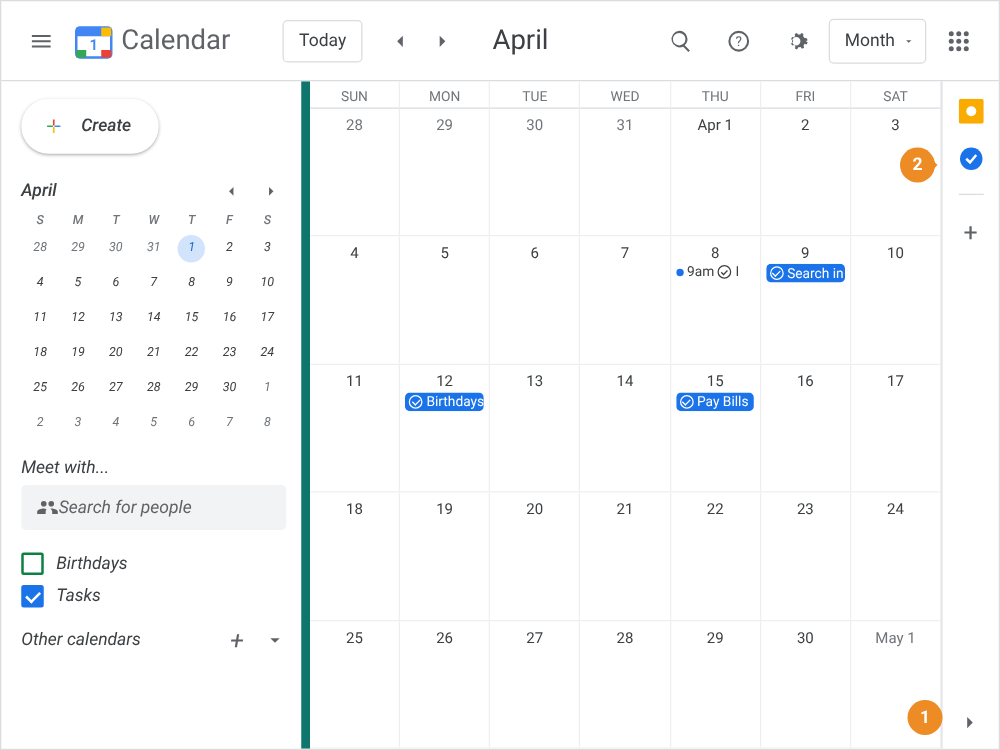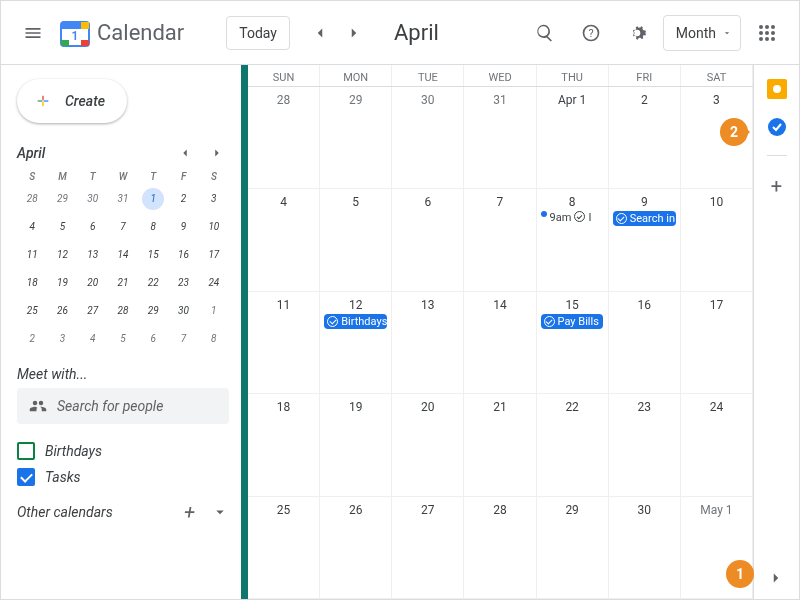--- a/index.html
+++ b/index.html
@@ -32,37 +32,37 @@
   .mini-title { font-size:14px; font-weight:500; color:#3c4043;}
   .mini-nav { display:flex; gap:8px;}
   .mini-nav-btn { width:24px; height:24px; display:flex; align-items:center; justify-content:center; cursor:pointer;}
   .mini-nav-btn svg{fill:#5f6368;}
   .mini-grid { display:grid; grid-template-columns:repeat(7,1fr); font-size:10px; color:#70757a; text-align:center; row-gap:6px; margin-bottom:16px;}
   .mini-dow { font-weight:500;}
   .mini-day { width:22px; height:22px; line-height:22px; border-radius:50%; margin:0 auto; color:#3c4043; cursor:pointer;}
   .mini-day.dim { color:#70757a;}
   .mini-day.today { background:#d2e3fc; color:#1967d2;}
   .section-head { font-size:14px; color:#3c4043; display:flex; align-items:center; justify-content:space-between; cursor:pointer; padding:6px 0;}
-  .search-people { background:#f1f3f4; border-radius:4px; height:36px; display:flex; align-items:center; gap:10px; padding:0 12px; margin:6px 0 14px; color:#5f6368; font-size:14px;}
+  .search-people { background:#f1f3f4; border-radius:4px; height:36px; display:flex; align-items:center; padding:0 12px; margin:6px 0 14px; color:#5f6368; font-size:14px;}
   .cal-list { margin-top:4px;}
   .cal-item { display:flex; align-items:center; gap:10px; padding:4px 0; font-size:14px; color:#3c4043;}
   .chk { width:18px; height:18px; border-radius:2px; border:2px solid; display:flex; align-items:center; justify-content:center;}
   .chk.checked { background:currentColor;}
   .chk.checked::after{content:"";width:9px;height:5px;border:2px solid #fff;border-top:none;border-right:none;transform:rotate(-45deg);margin-top:-2px;}
   .other-row { display:flex; align-items:center; gap:16px; margin-top:8px;}
   
   .main { flex:1; display:flex; flex-direction:column; border-left:7px solid #0f766e;}
   .dow-row { display:grid; grid-template-columns:repeat(7,1fr); border-bottom:1px solid #dadce0;}
   .dow-cell { text-align:center; font-size:11px; color:#70757a; padding:6px 0 2px; border-right:1px solid #efefef;}
   .weeks { flex:1; display:grid; grid-template-rows:repeat(5,1fr);}
   .week { display:grid; grid-template-columns:repeat(7,1fr); border-bottom:1px solid #efefef;}
   .day-cell { border-right:1px solid #efefef; padding:4px 4px 2px; position:relative; overflow:hidden;}
   .day-num { text-align:center; font-size:12px; color:#3c4043; margin-top:2px;}
   .day-num.dim { color:#70757a;}
-  .evt { font-size:11px; margin-top:2px; display:flex; gap:3px; white-space:nowrap; overflow:hidden;}
+  .evt { font-size:11px; margin-top:2px; display:flex; align-items:center; gap:3px; white-space:nowrap; overflow:hidden;}
   .chip { background:#1a73e8; color:#fff; border-radius:4px; padding:1px 4px 1px 3px; display:inline-flex; align-items:center; gap:3px; max-width:100%; overflow:hidden;}
   .taskicon{width:11px;height:11px;border:1.5px solid #fff;border-radius:50%;display:inline-flex;align-items:center;justify-content:center;flex:none;}
   .taskicon::after{content:"";width:5px;height:3px;border:1.5px solid #fff;border-top:none;border-right:none;transform:rotate(-45deg);margin-top:-1px;}
   .dot{width:6px;height:6px;border-radius:50%;background:#1a73e8;flex:none;}
   .taskicon2{width:11px;height:11px;border:1.5px solid #3c4043;border-radius:50%;flex:none;position:relative;}
   .taskicon2::after{content:"";position:absolute;left:2px;top:3px;width:4px;height:2px;border:1.5px solid #3c4043;border-top:none;border-right:none;transform:rotate(-45deg);}
   
   .sidepanel { width:46px; border-left:1px solid #dadce0; display:flex; flex-direction:column; align-items:center; padding-top:14px; gap:18px;}
   .sp-item { width:20px; height:20px; cursor:pointer;}
   .sp-sep{width:20px;height:1px;background:#dadce0;}

